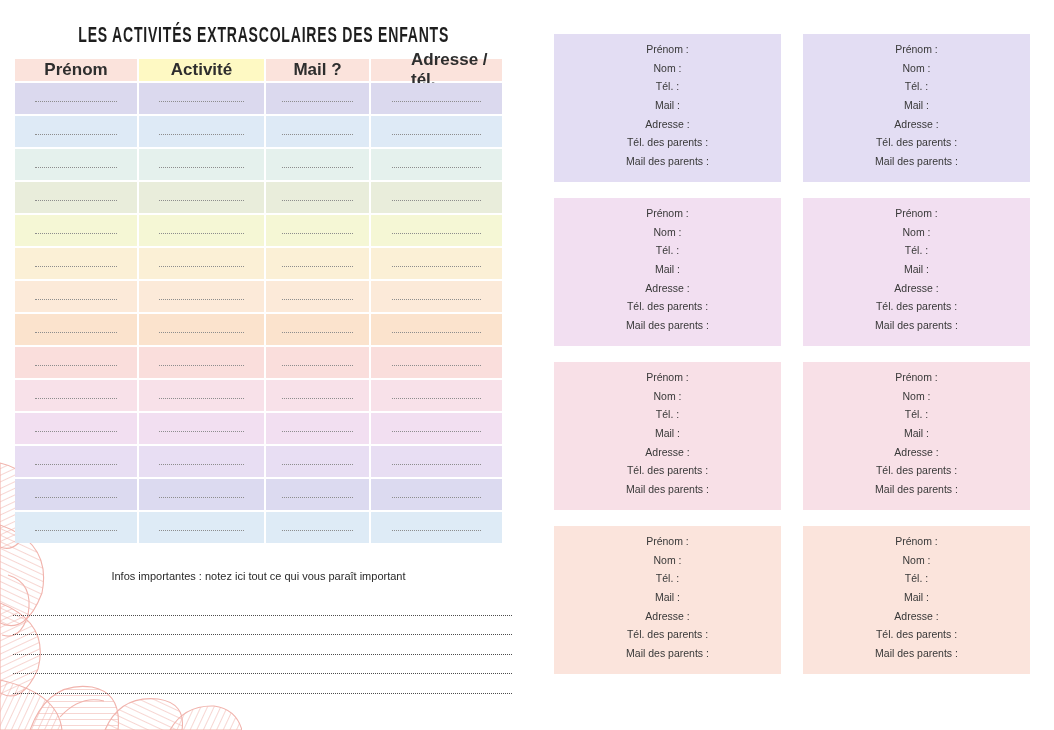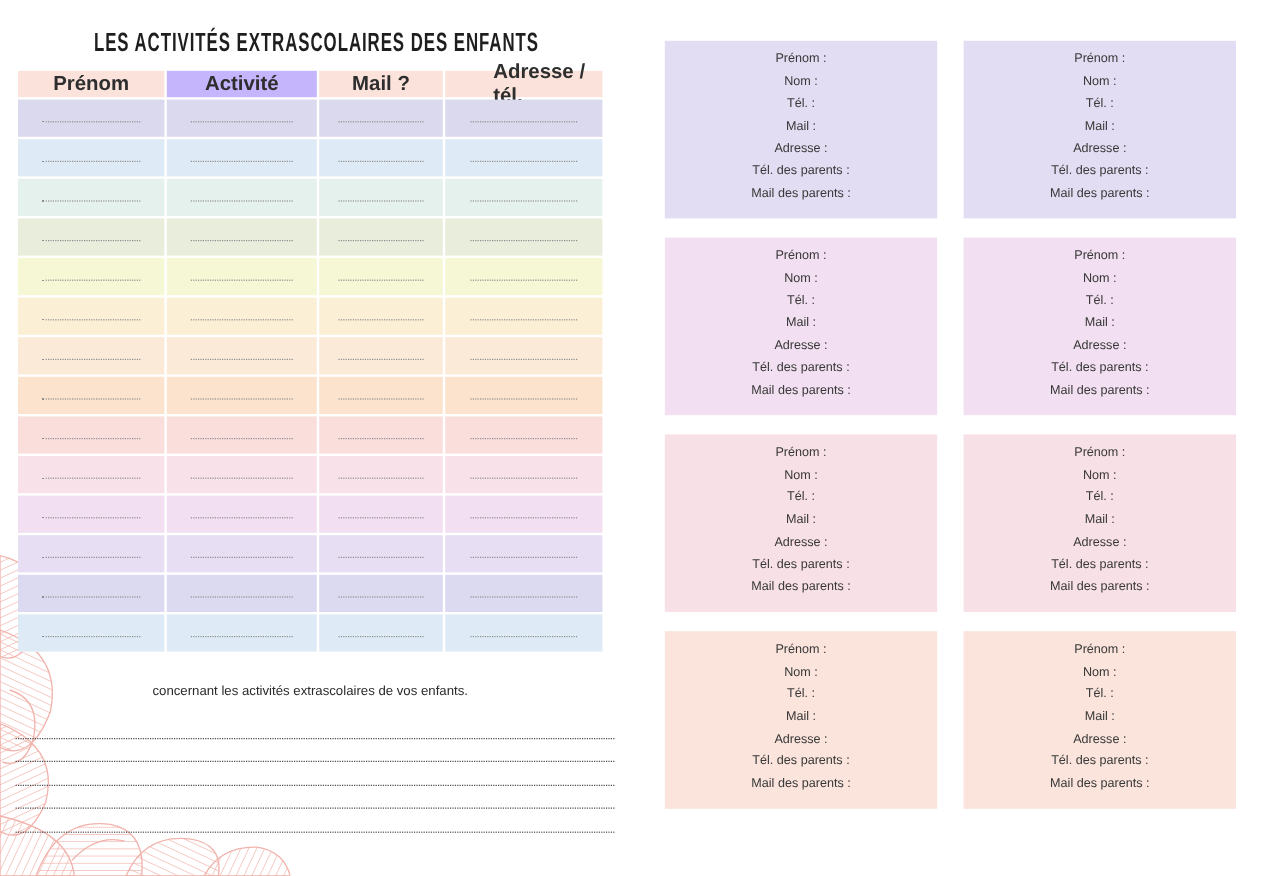--- a/index.html
+++ b/index.html
@@ -82,21 +82,21 @@
 <div class="spread">
 
   <div class="page">
     <div class="title-wrap">
       <span class="title-text">LES ACTIVITÉS EXTRASCOLAIRES DES ENFANTS</span>
     </div>
 
     <div class="table-area">
       <div class="act-grid" id="act-grid">
           <div class="th" style="background: rgb(251, 227, 220);">Prénom</div>
-          <div class="th" style="background: #c4b5fd;">Activité</div>
+          <div class="th" style="background: #fef9c3;">Activité</div>
           <div class="th" style="background: rgb(251, 227, 220);">Mail ?</div>
           <div class="th" style="background: rgb(251, 227, 220); padding-left: 40px;">Adresse / tél.</div>
           <div class="td" style="background: rgb(219, 217, 238);">
             <div class="dotline"></div>
           </div>
           <div class="td" style="background: rgb(219, 217, 238);">
             <div class="dotline"></div>
           </div>
           <div class="td" style="background: rgb(219, 217, 238);">
             <div class="dotline"></div>
@@ -257,21 +257,21 @@
           <div class="td" style="background: rgb(222, 235, 246);">
             <div class="dotline"></div>
           </div>
           <div class="td" style="background: rgb(222, 235, 246);">
             <div class="dotline"></div>
           </div>
         </div>
     </div>
 
     <div class="notes">
-      <p>concernant les activités extrascolaires de vos enfants.</p>
+      <p>Infos importantes : notez ici tout ce qui vous paraît important</p>
     </div>
     <div class="note-lines" id="note-lines">
         <div class="note-line"></div>
         <div class="note-line"></div>
         <div class="note-line"></div>
         <div class="note-line"></div>
         <div class="note-line"></div>
       </div>
   </div>
 

